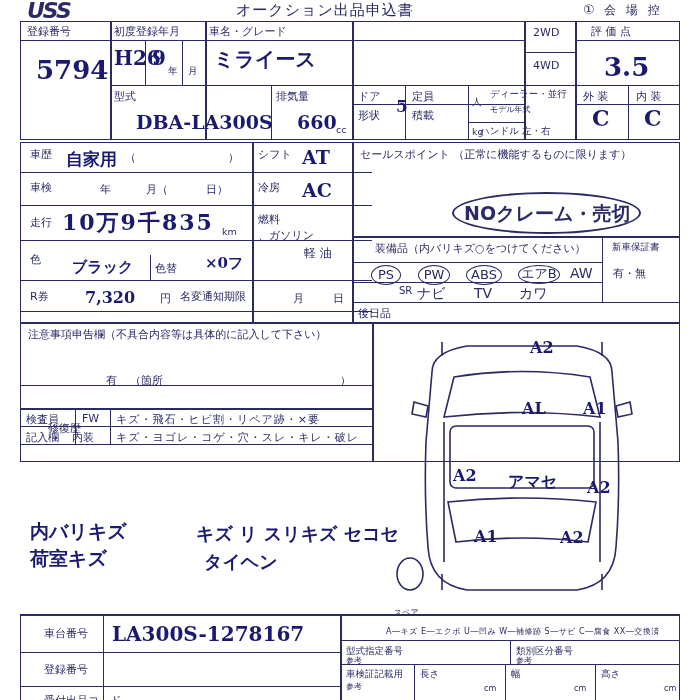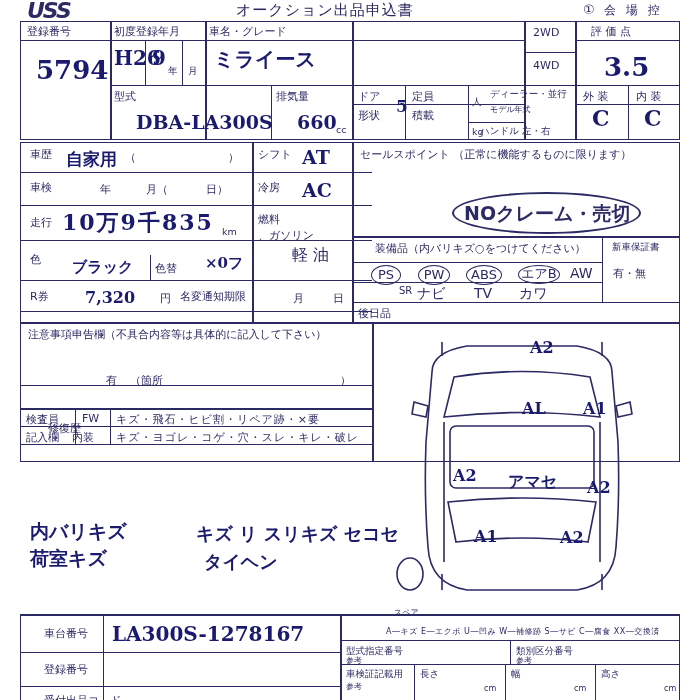--- a/index.html
+++ b/index.html
@@ -154,21 +154,21 @@
   <div class="txt lbl" style="left:30px;top:289px;">R券</div>
   <div class="txt hand" style="left:85px;top:288px;font-size:16px;">7,320</div>
   <div class="txt lbl" style="left:160px;top:291px;">円</div>
 
   <div class="txt lbl" style="left:258px;top:147px;">シフト</div>
   <div class="txt hand" style="left:302px;top:146px;font-size:19px;">AT</div>
   <div class="txt lbl" style="left:258px;top:180px;">冷房</div>
   <div class="txt hand" style="left:302px;top:179px;font-size:19px;">AC</div>
   <div class="txt lbl" style="left:258px;top:212px;">燃料</div>
   <div class="txt lbl" style="left:258px;top:228px;">、ガソリン</div>
-  <div class="txt" style="left:292px;top:245px;font-size:16px;text-align:center;">軽 油</div>
+  <div class="txt" style="left:304px;top:245px;font-size:12px;text-align:center;">軽 油</div>
 
   <div class="txt lbl" style="left:360px;top:147px;">セールスポイント （正常に機能するものに限ります）</div>
 
   <div class="ell" style="left:452px;top:192px;width:185px;height:38px;"></div>
   <div class="txt" style="left:464px;top:201px;font-size:19px;font-weight:bold;">NOクレーム・売切</div>
 
   <div class="txt lbl" style="left:375px;top:241px;">装備品（内バリキズ○をつけてください）</div>
   <div class="txt sm" style="left:612px;top:241px;">新車保証書</div>
 
   <div class="txt" style="left:371px;top:265px;font-size:14px;"><span class="circ" style="width:28px;height:16px;padding-top:2px;font-size:13px;">PS</span></div>

